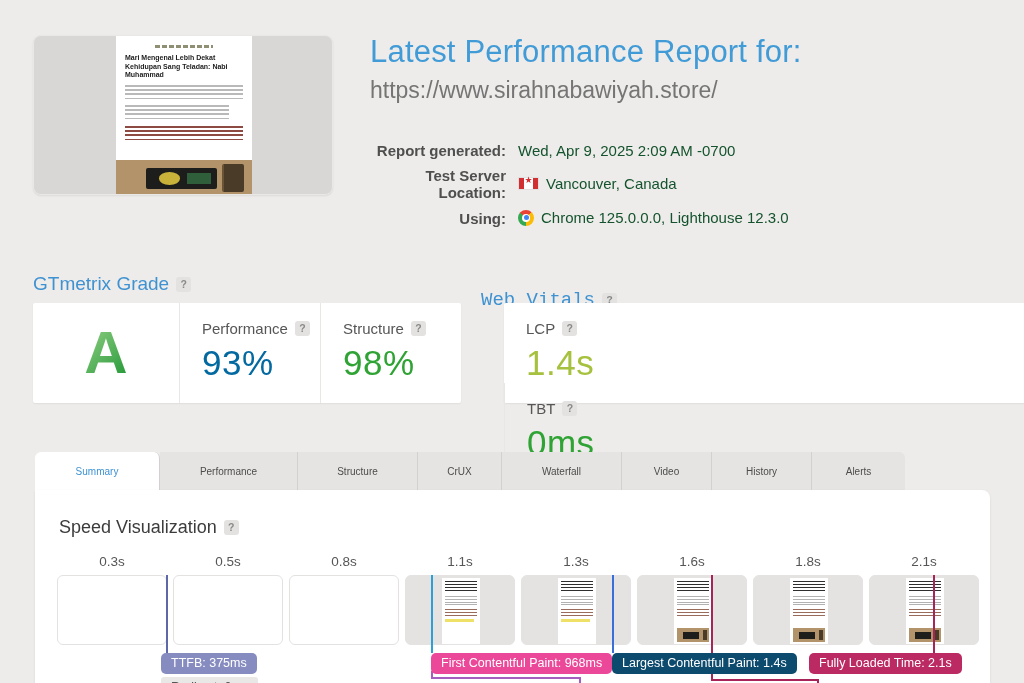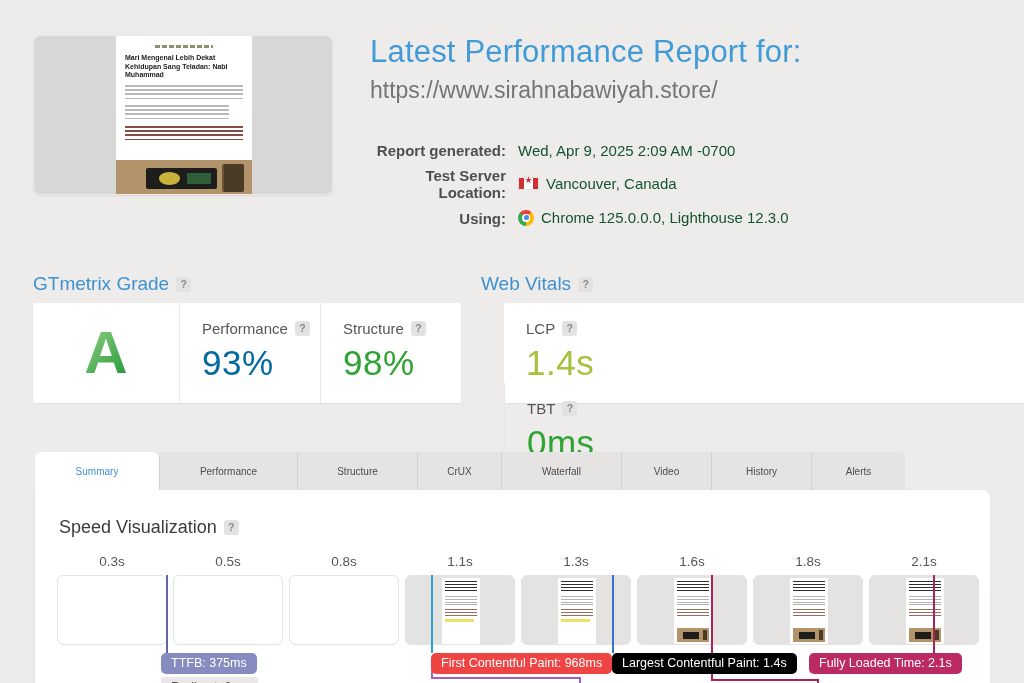--- a/index.html
+++ b/index.html
@@ -63,21 +63,21 @@
     border-radius:50%; background:#4285f4; }
 
   
   .help { display:inline-block; min-width:15px; height:15px; line-height:15px; padding:0 3px;
     background:#e3e2e0; border-radius:3px; color:#8a8a8a; font-size:10.5px; font-weight:bold;
     text-align:center; vertical-align:2px; margin-left:7px; cursor:pointer; }
 
   
   .section-head { position:absolute; font-size:19px; color:#3f92d2; }
   .head-grade { left:33px; top:273px; }
-  .head-vitals { left:481px; top:273px; }
+  .head-vitals { left:481px; top:289px;font-family:Liberation Mono, monospace; }
 
   .metric-card { position:absolute; top:303px; background:#ffffff; display:flex;
     border-radius:2px; box-shadow:0 1px 2px rgba(0,0,0,.06); }
   .card-grade { left:33px; width:428px; height:100px; }
   .card-vitals { left:504px; width:601px; height:100px;flex-direction:column; }
   .cell { padding:17px 0 0 22px; }
   .cell + .cell { border-left:1px solid #e8e7e5; }
   .cell-grade { width:146px; display:flex; align-items:center; justify-content:center; padding:0; }
   .cell-perf, .cell-struct { width:141px; }
   .cell-vital { width:168px; }
@@ -316,20 +316,20 @@
       <div class="vline l-lcp" style="background: rgb(58, 111, 216);"></div>
       <div class="vline l-onload" style="background: rgb(168, 36, 88);"></div>
       <div class="hline l-onload-h" style="background: rgb(168, 36, 88);"></div>
       <div class="vline l-onload-s" style="background: rgb(168, 36, 88);"></div>
       <div class="vline l-fl" style="background: rgb(168, 36, 88);"></div>
       <div class="vline l-purple-s1" style="background: rgb(163, 94, 192);"></div>
       <div class="hline l-purple-h" style="background: rgb(163, 94, 192);"></div>
       <div class="vline l-purple-s2" style="background: rgb(163, 94, 192);"></div>
 
       <div class="badge b-ttfb" style="background: rgb(134, 140, 192);">TTFB: 375ms</div>
-      <div class="badge b-fcp" style="background: #ef4444;">First Contentful Paint: 968ms</div>
-      <div class="badge b-lcp" style="background: #000000;">Largest Contentful Paint: 1.4s</div>
+      <div class="badge b-fcp" style="background: #ec4899;">First Contentful Paint: 968ms</div>
+      <div class="badge b-lcp" style="background: #0c4a6e;">Largest Contentful Paint: 1.4s</div>
       <div class="badge b-fl" style="background: rgb(187, 42, 98);">Fully Loaded Time: 2.1s</div>
 
       <div class="redirect-note">Redirect: 0ms</div>
     </div>
   </div>
 </div>
 
 </body></html>

